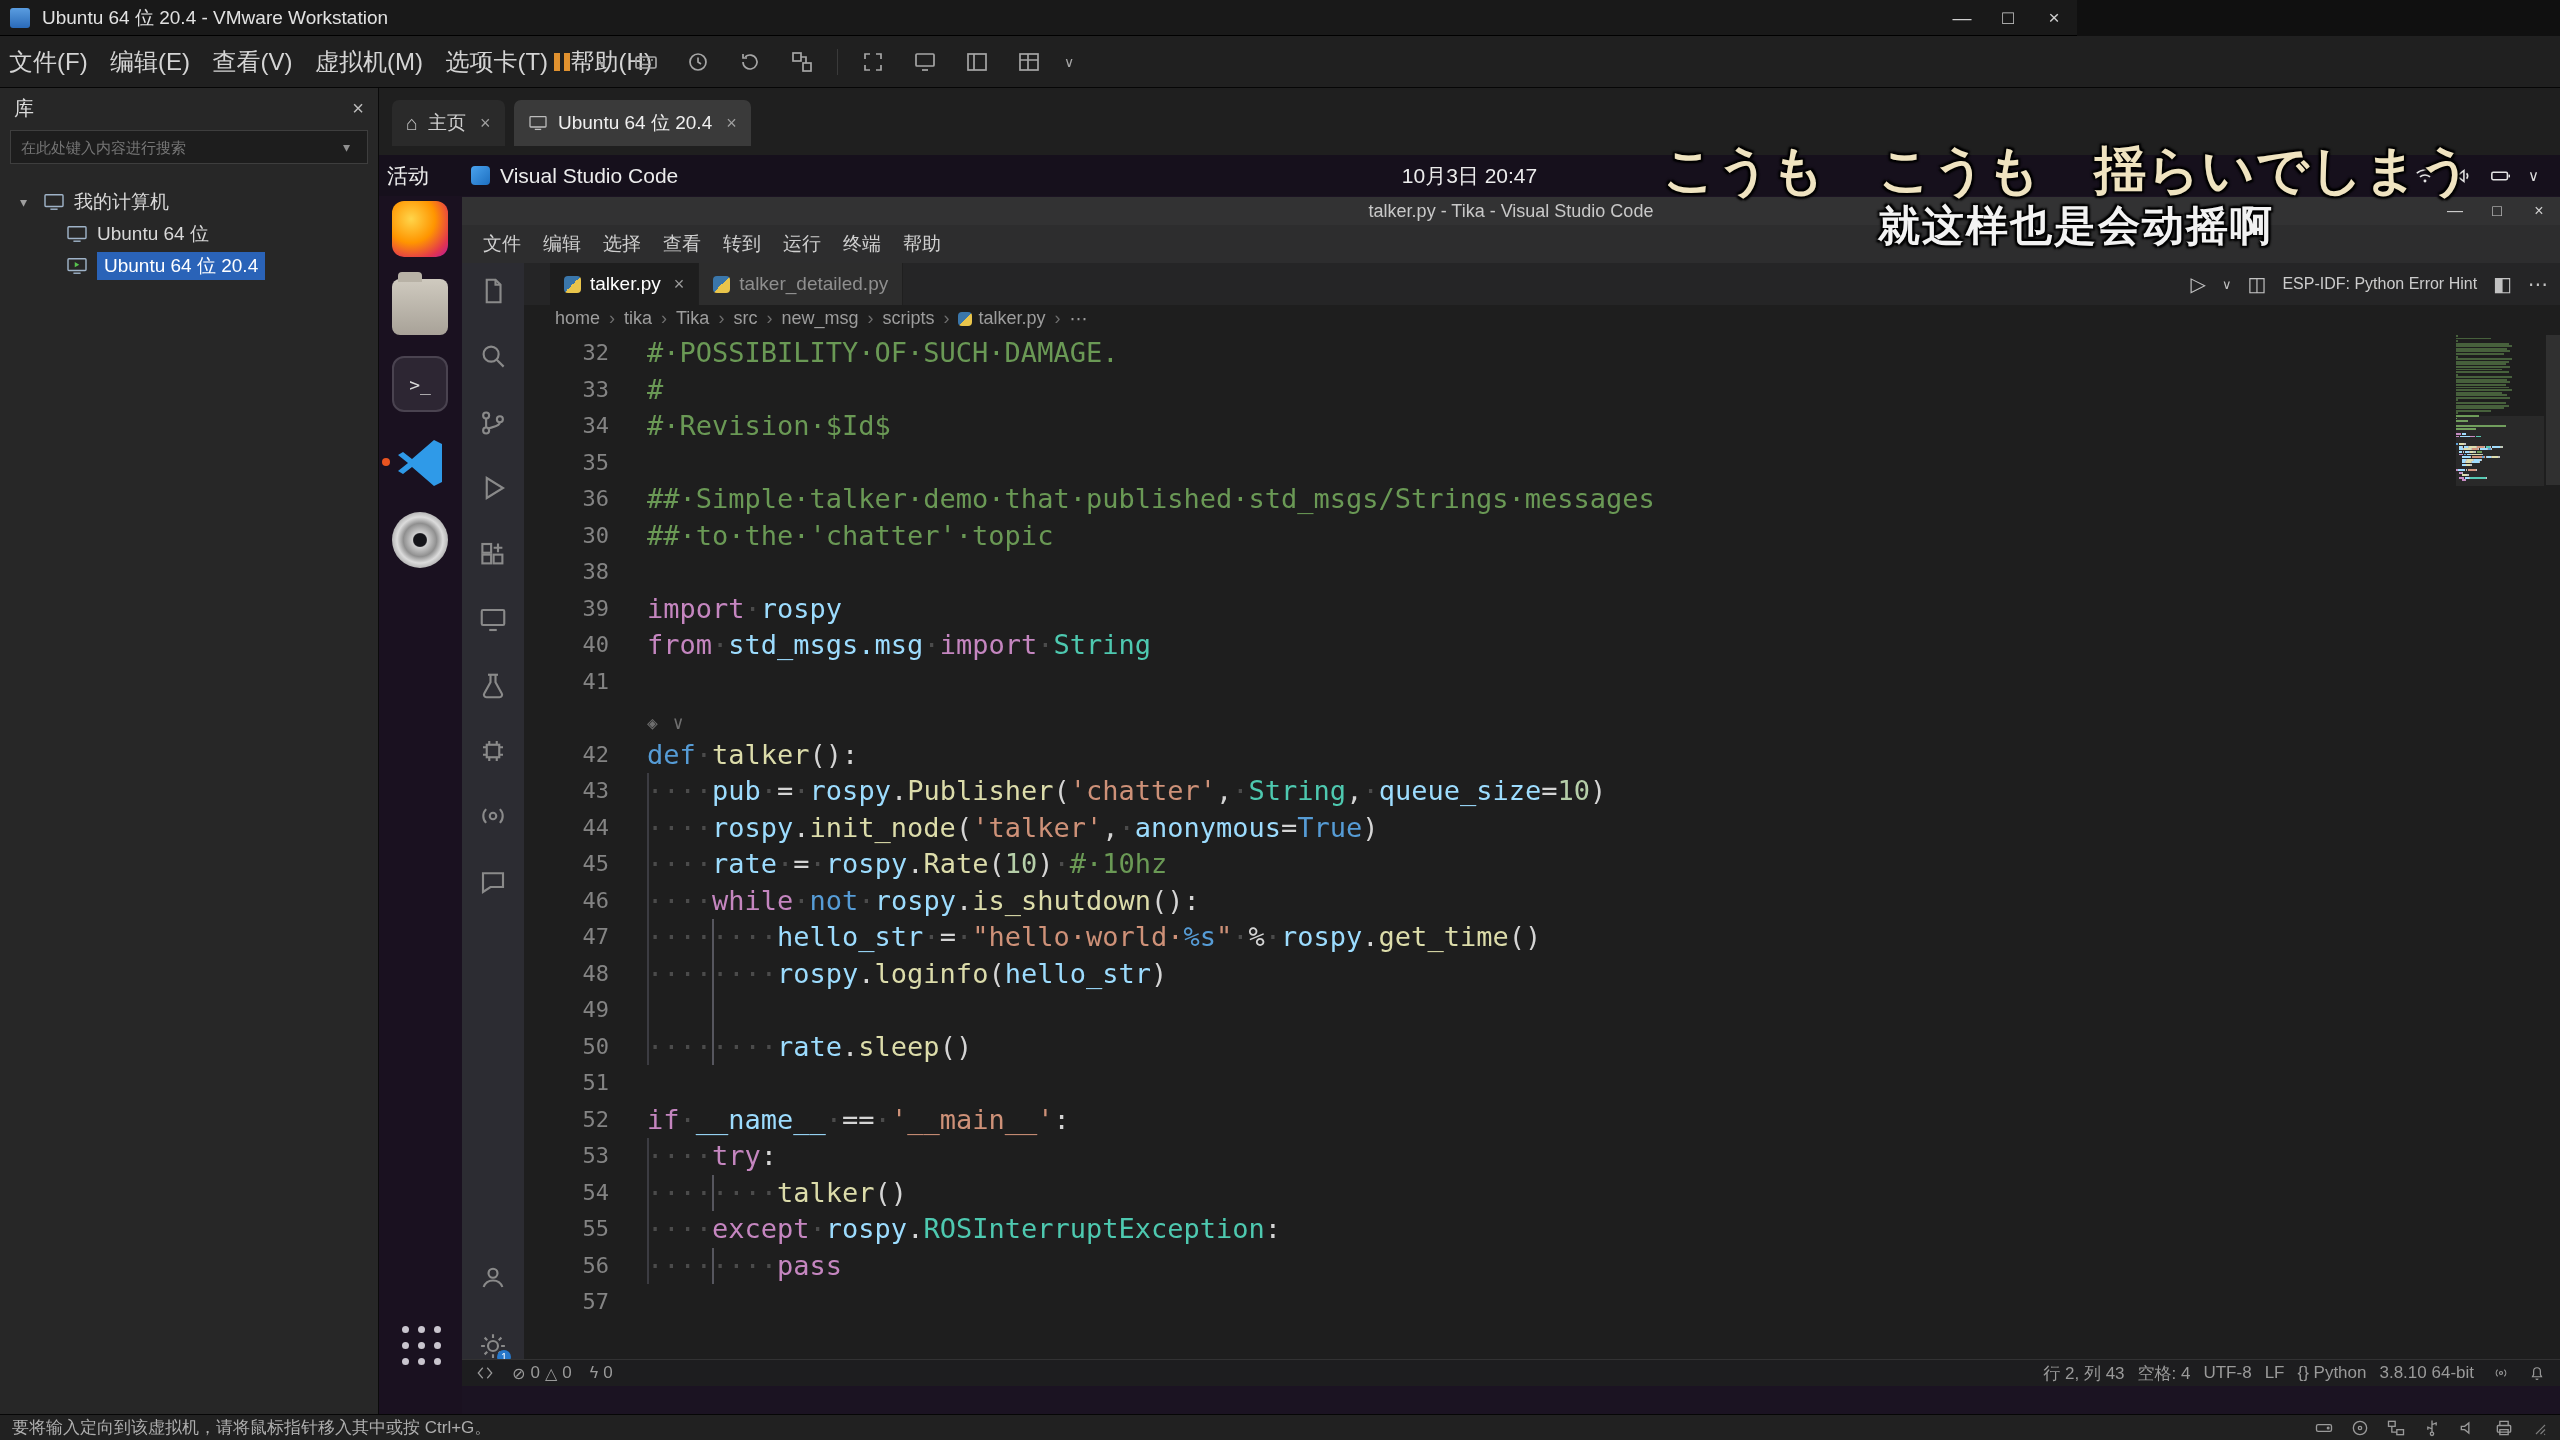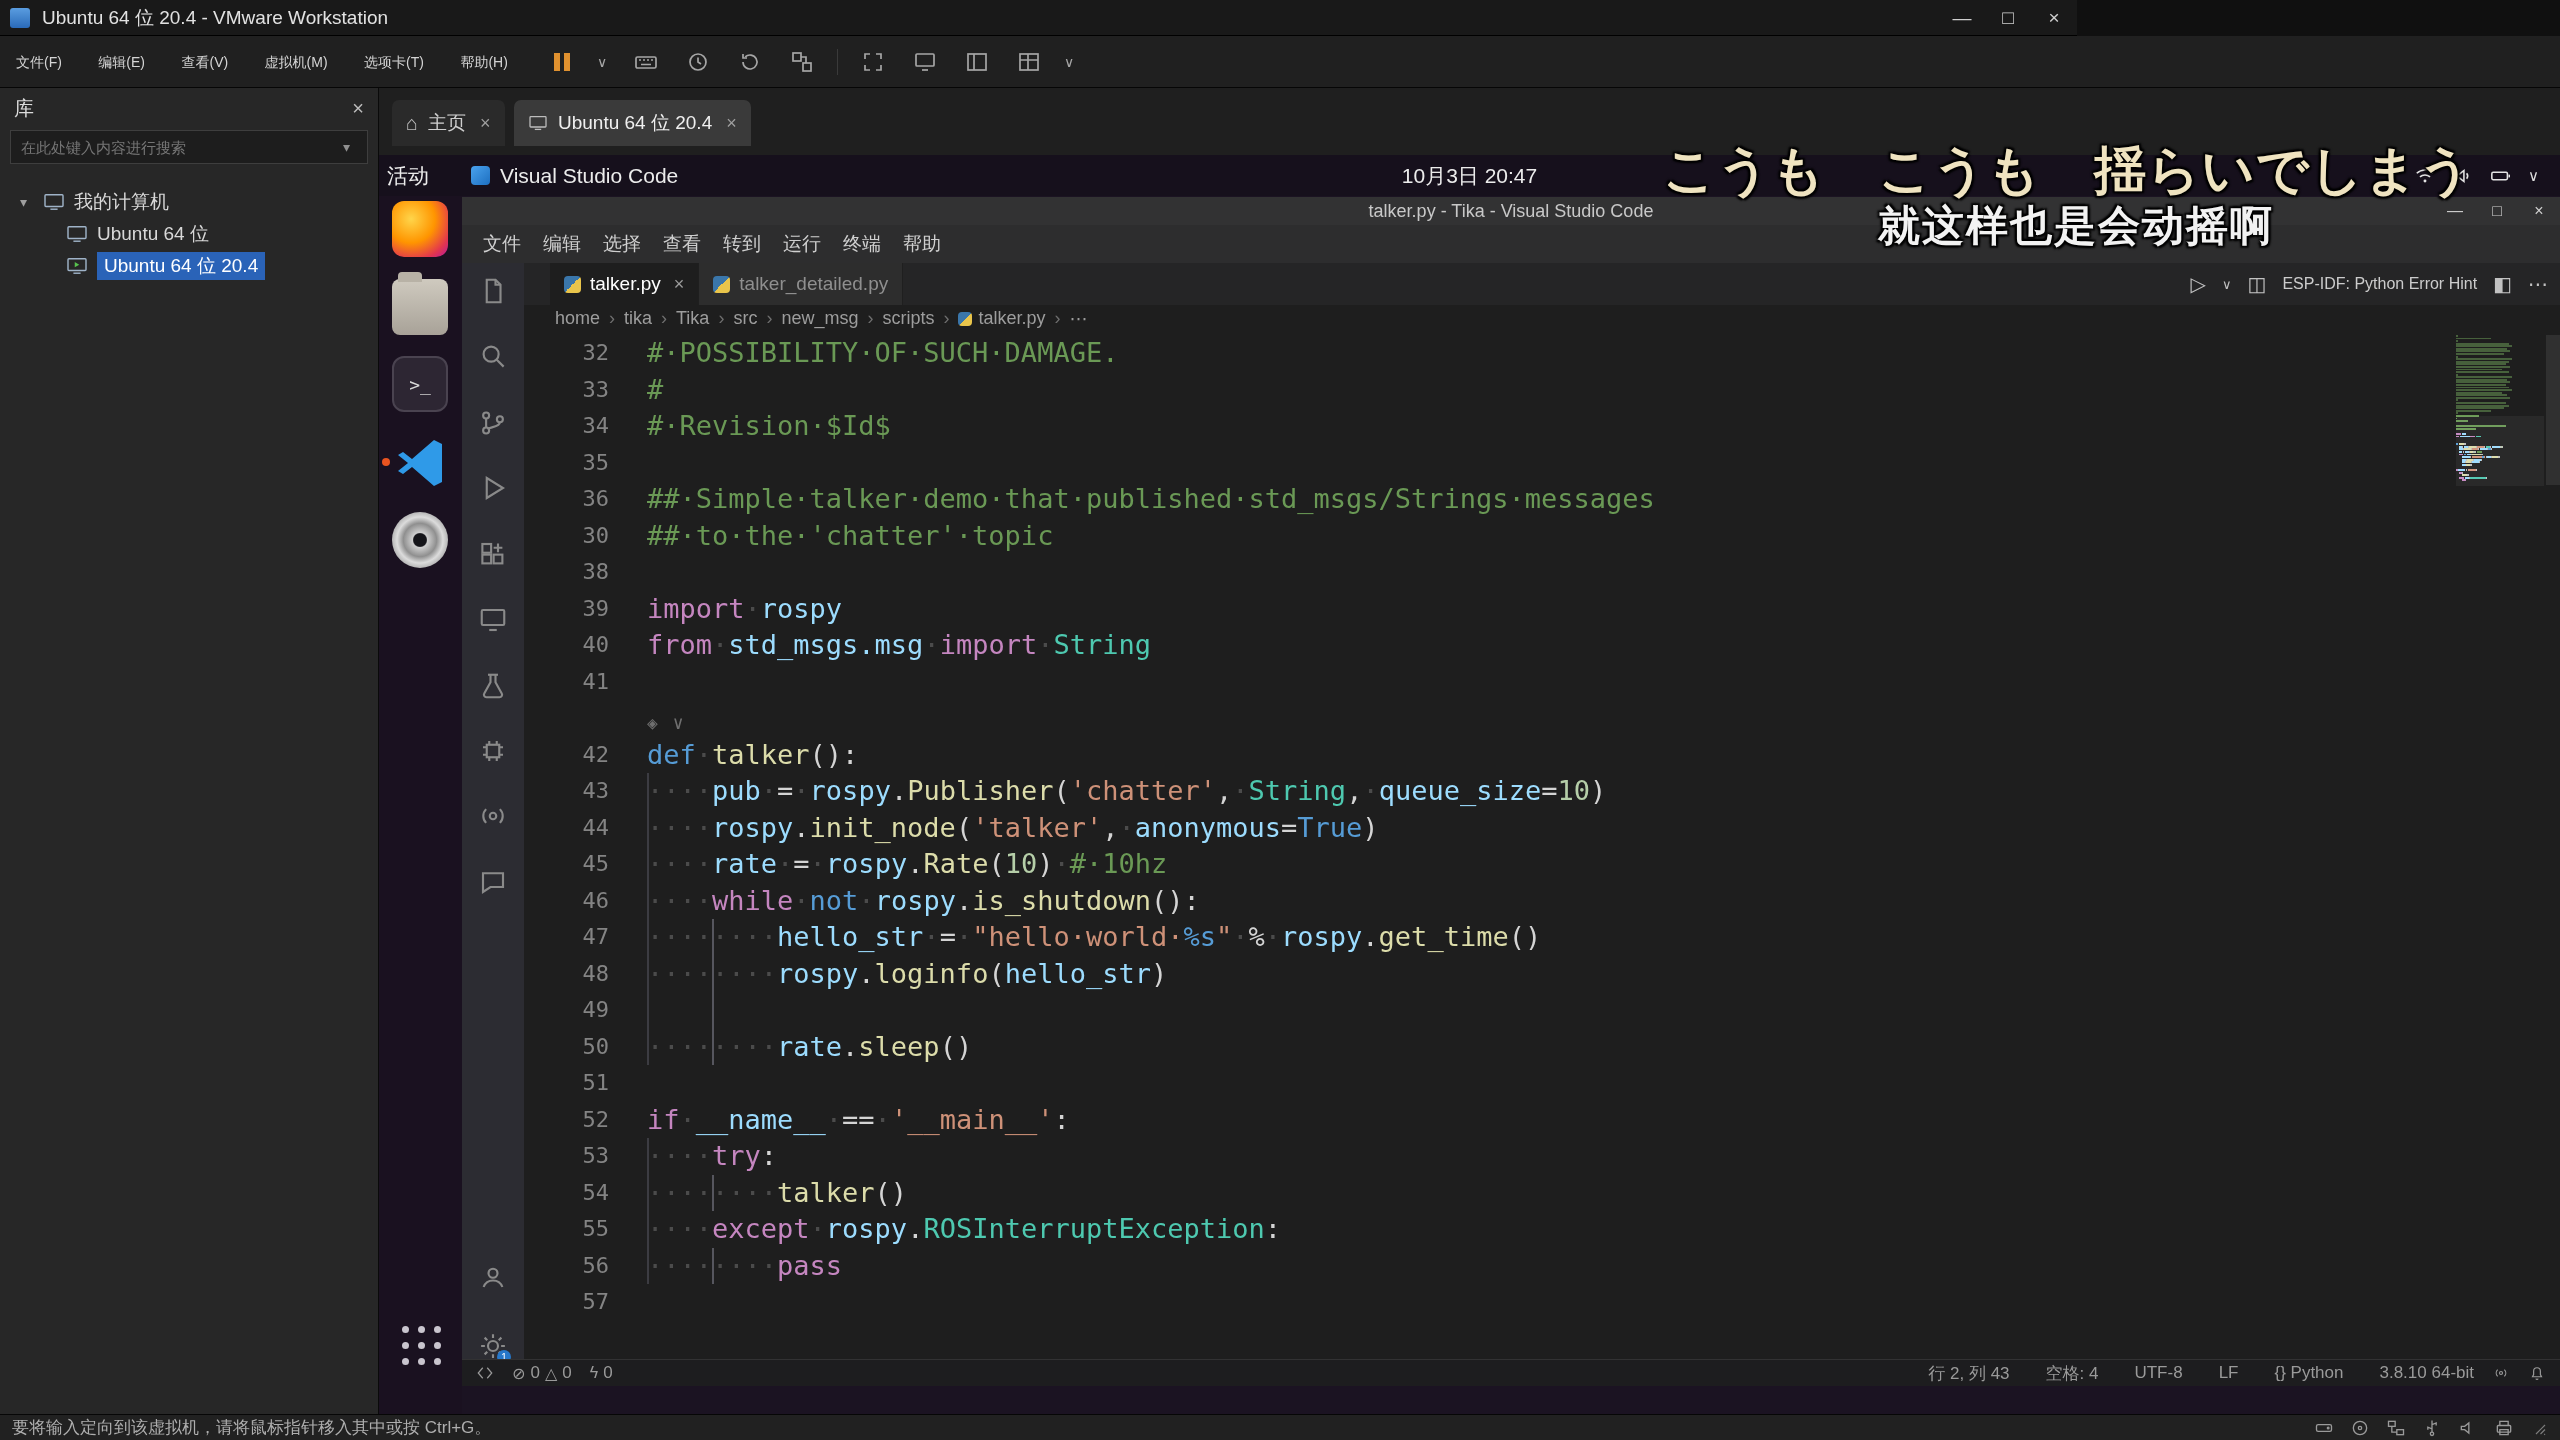--- a/index.html
+++ b/index.html
@@ -9,21 +9,21 @@
   
   #vm-titlebar{position:absolute;left:0;top:0;width:2077px;height:36px;background:#191919;
     display:flex;align-items:center;border-bottom:1px solid #000}
   .vm-logo{width:20px;height:20px;margin:0 12px 0 10px;border-radius:3px;
     background:linear-gradient(180deg,#5a9de0,#2a6ab8)}
   .vm-title{font-size:19px;color:#e2e2e2}
   .win-controls{position:absolute;right:0;top:0;height:36px;display:flex}
   .win-controls span{width:46px;height:36px;display:flex;align-items:center;justify-content:center;
     font-size:19px;color:#cfcfcf}
   #vm-menubar{position:absolute;left:0;top:36px;width:2560px;height:52px;background:#202020;border-bottom:1px solid #060606}
-  .vm-menu{display:inline-block;padding:0 16px;line-height:52px;font-size:14px;color:#d4d4d4}
+  .vm-menu{display:inline-block;padding:0 9px;line-height:52px;font-size:24px;color:#d4d4d4}
   .tb-icons{position:absolute;left:545px;top:0;height:52px;display:flex;align-items:center;gap:18px}
   .tbi{width:34px;height:30px;display:flex;align-items:center;justify-content:center;gap:4px}
   .tbi svg{stroke:#a6a6a6;fill:none;stroke-width:1.7;width:24px;height:24px}
   .tbi.pause i{display:block;width:6px;height:18px;background:#e0912f}
   .dd{font-size:14px;color:#a6a6a6;width:14px}
   .tb-sep{width:1px;height:26px;background:#3a3a3a}
   
   #library{position:absolute;left:0;top:88px;width:379px;height:1326px;background:#272727;border-right:1px solid #0a0a0a}
   .lib-head{height:40px;display:flex;align-items:center;justify-content:space-between;padding:0 14px;font-size:20px;color:#dcdcdc}
   .lib-close{font-size:20px;color:#bdbdbd}
@@ -116,21 +116,21 @@
   .mm-line{height:1.9px;margin-bottom:.7px;display:flex}
   .mm-line i{display:block;height:100%}
   #mm-slider{position:absolute;right:16px;top:84px;width:88px;height:70px;background:rgba(255,255,255,.05)}
   #vsc-scrollbar{position:absolute;right:0;top:3px;width:14px;height:150px;background:rgba(180,180,180,.12)}
   #vsc-status{position:absolute;left:0;right:0;bottom:0;height:27px;background:#1d1d1f;border-top:1px solid #323233;
     display:flex;align-items:center;font-size:17px;color:#9a9a9a;padding:0 14px}
   .st-item{display:flex;align-items:center;gap:5px;margin-right:18px;white-space:nowrap}
   .st-item i{font-style:normal;font-size:16px}
   #status-right-wrap{margin-left:auto;display:flex;align-items:center}
   #status-right-items{display:flex;align-items:center}
-  #status-right-items .st-item{margin-right:0;margin-left:36px}
+  #status-right-items .st-item{margin-right:0;margin-left:13px}
   .st-svg svg{width:18px;height:18px;stroke:#9a9a9a;fill:none;stroke-width:1.6}
   #status-right-wrap .st-svg{margin-left:18px}
   
   #vm-statusbar{position:absolute;left:0;top:1414px;width:2560px;height:26px;background:#212121;border-top:1px solid #060606;
     display:flex;align-items:center;font-size:17px;color:#aeaeae;padding:0 12px}
   #dev-icons{margin-left:auto;display:flex;align-items:center;gap:16px}
   #dev-icons svg{width:20px;height:20px;stroke:#9a9a9a;fill:none;stroke-width:1.6}
   #grip svg{width:18px;height:18px;stroke:#7c7c7c;stroke-width:1.6}
   
   #danmaku1{position:absolute;left:1663px;top:136px;font-size:52px;font-weight:bold;color:#efe3c0;z-index:99;

